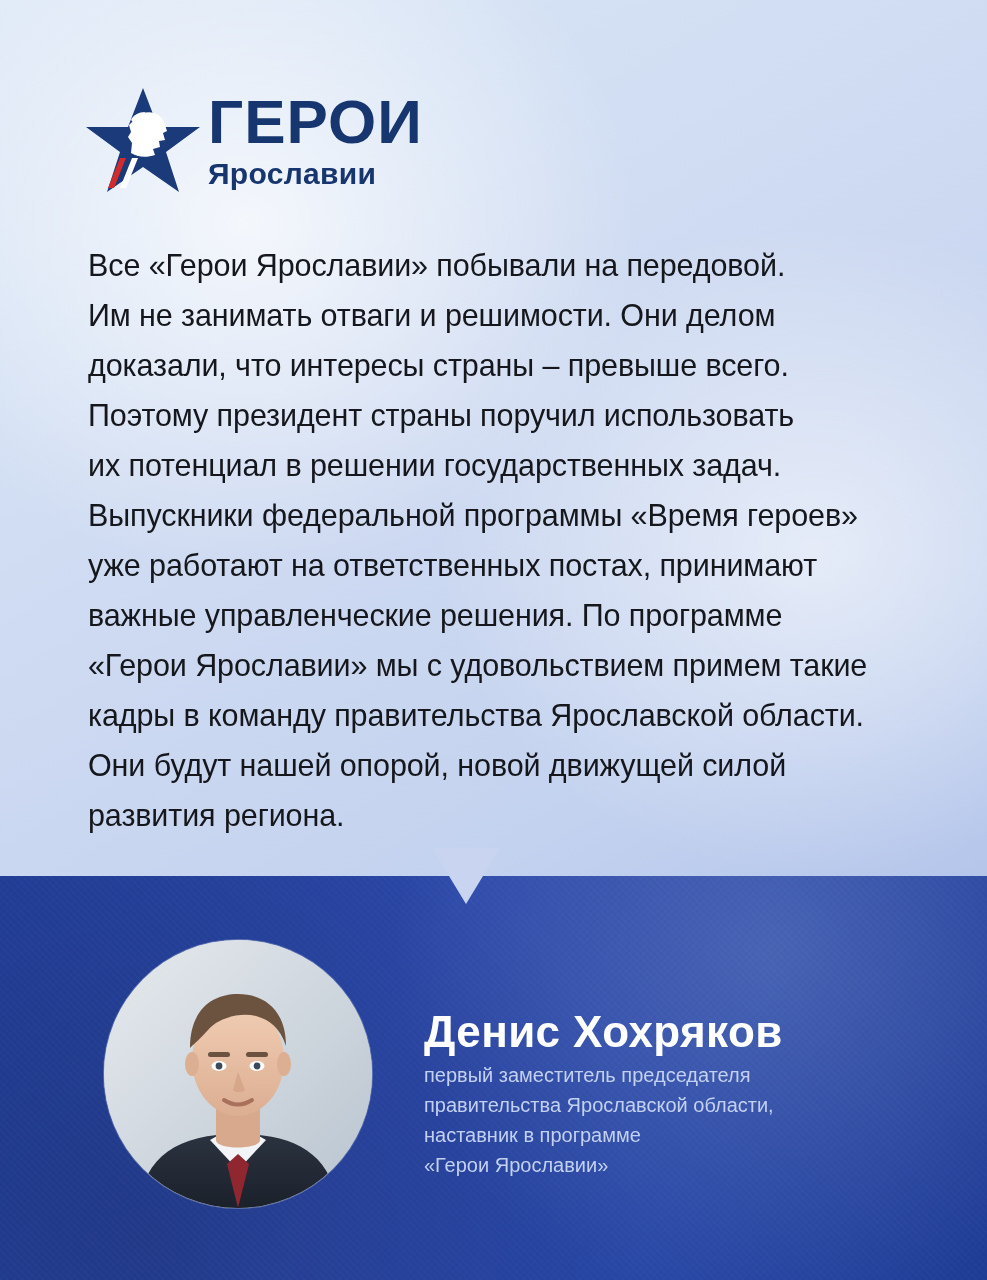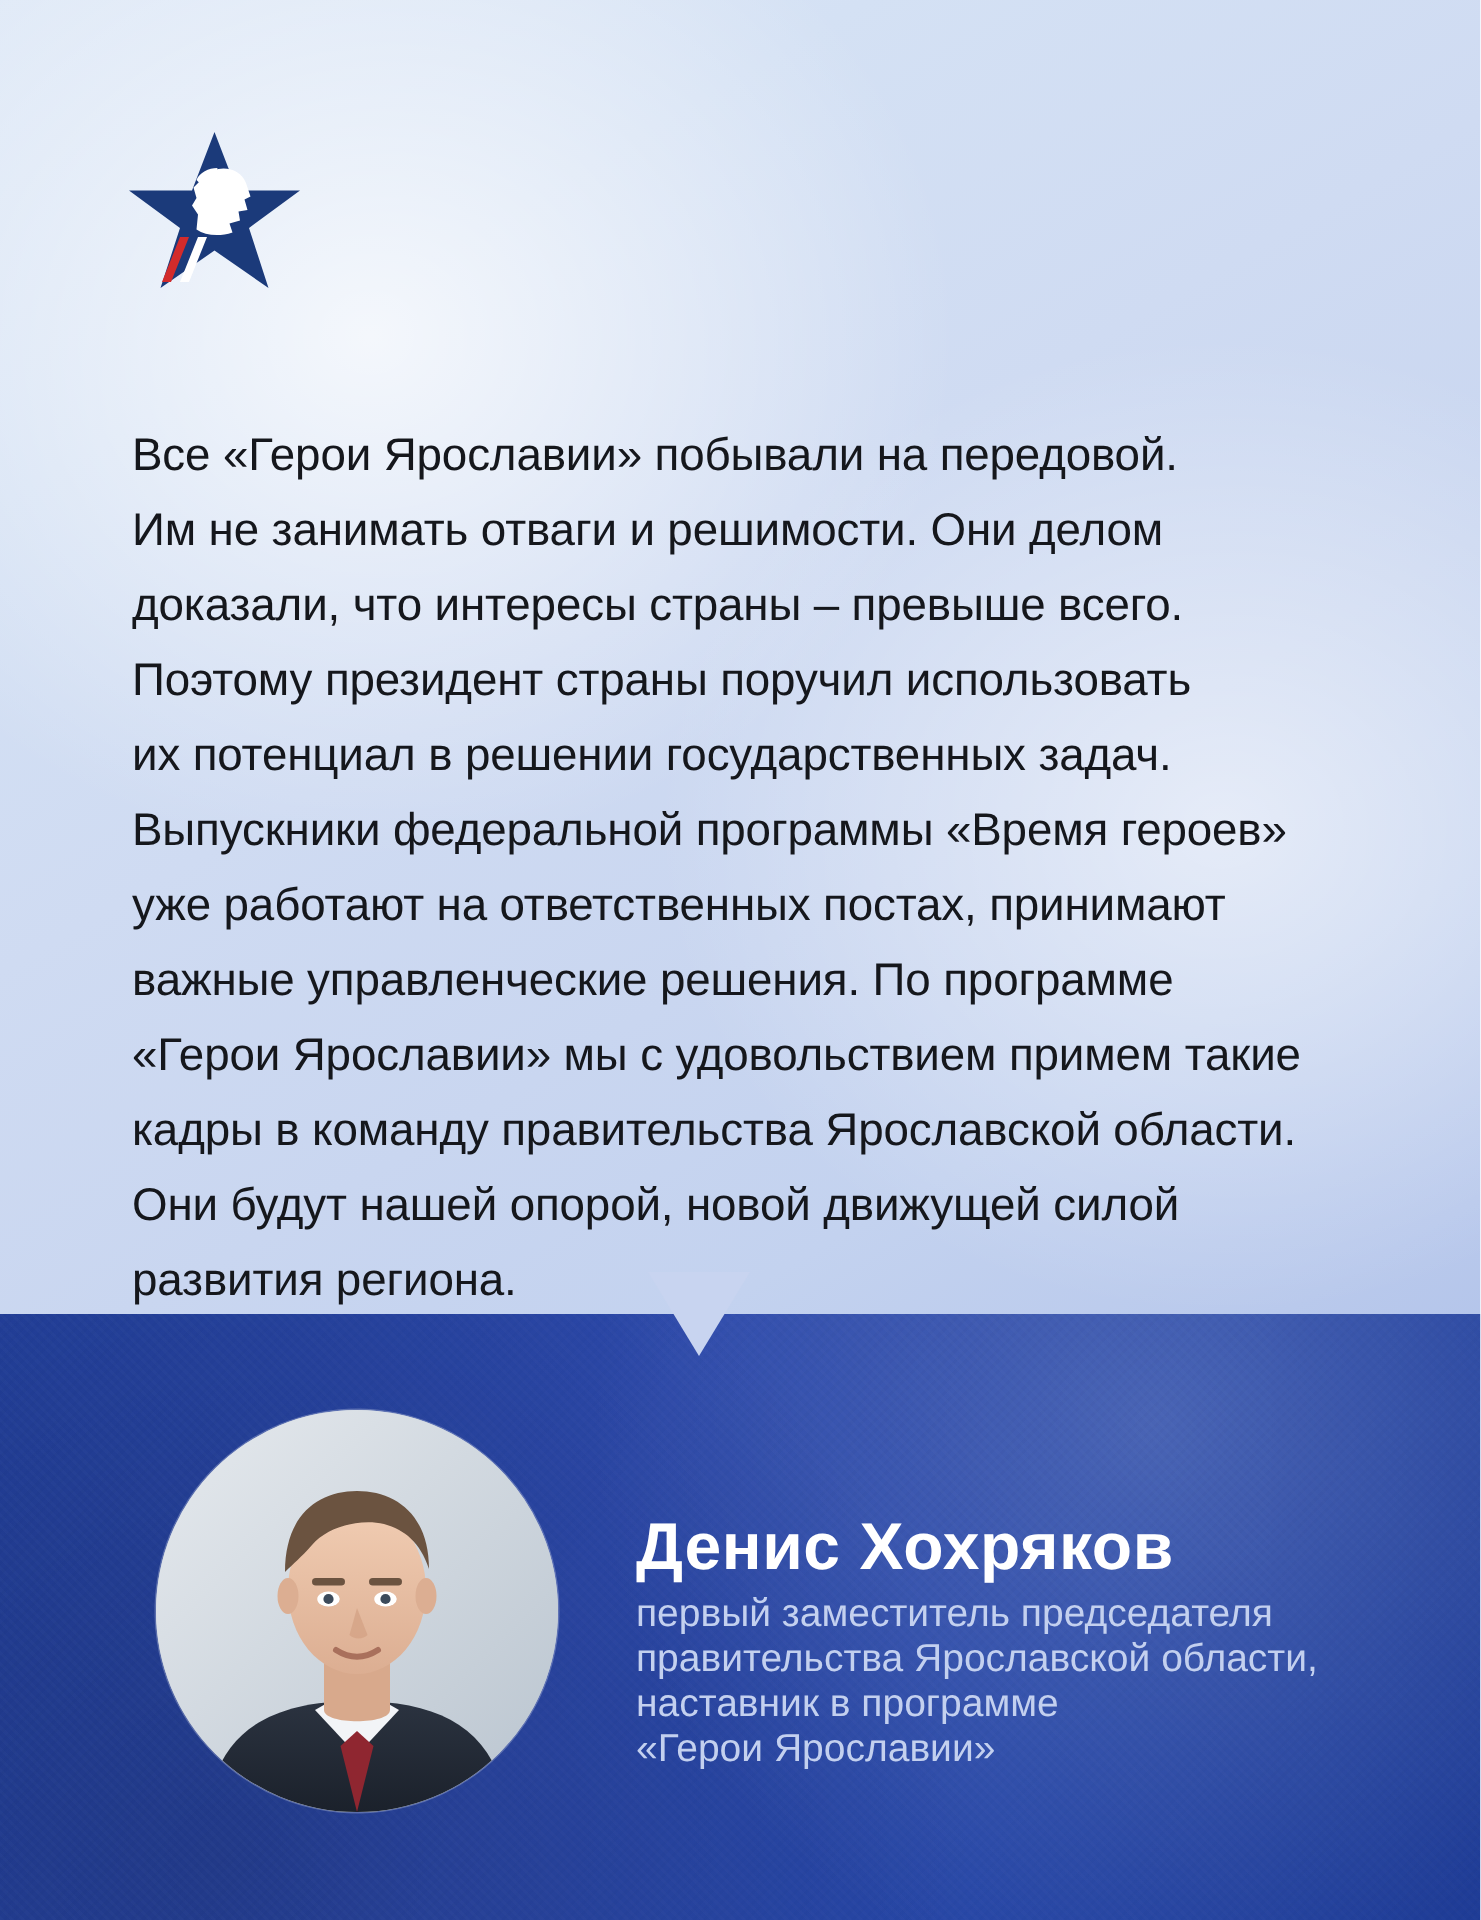--- a/index.html
+++ b/index.html
@@ -75,21 +75,20 @@
     letter-spacing: 0.3px;
   }
 
   
   .quote {
     position: absolute;
     left: 88px;
     top: 240px;
     width: 830px;
     z-index: 5;
-    margin-top: 38px;
   }
   .quote p {
     font-size: 30.5px;
     line-height: 50px;
     color: #15171c;
     white-space: pre-line;
     letter-spacing: -0.1px;
   }
 
   
@@ -154,21 +153,21 @@
     color: #ffffff;
   }
   .speaker-name {
     font-size: 44px;
     font-weight: bold;
     line-height: 1.1;
     letter-spacing: 0.4px;
     margin-bottom: 4px;
   }
   .speaker-role {
-    font-size: 26px;
+    font-size: 20px;
     line-height: 30px;
     color: #c3d0ef;
     white-space: pre-line;
   }
 </style>
 </head>
 <body>
 
 <div class="card">
 
@@ -178,20 +177,24 @@
 
         <polygon points="59,4 74,43 116,43 82,68 95,108 59,83 23,108 36,68 2,43 44,43" fill="#1b3a7a"></polygon>
 
         <path d="M24,104 l12,-30 6,0 -12,30 z" fill="#d32b2b"></path>
         <path d="M36,104 l12,-30 6,0 -12,30 z" fill="#ffffff"></path>
 
         <path d="M52,34 c8,-9 24,-7 28,4 l3,9 -4,2 2,7 -6,1 1,6 -7,2 2,6
                  c-9,3 -18,2 -24,-2 l1,-10 -4,-6 3,-5 -2,-7 z" fill="#ffffff"></path>
         <path d="M47,36 c2,-5 8,-8 14,-8 l-1,4 c-5,1 -9,3 -11,6 z" fill="#ffffff"></path>
       </svg>
+    </span>
+    <span class="logo-text">
+      <div class="logo-title">ГЕРОИ</div>
+      <div class="logo-sub">Ярославии</div>
     </span>
   </div>
 
   <div class="quote">
     <p>Все «Герои Ярославии» побывали на передовой.
 Им не занимать отваги и решимости. Они делом
 доказали, что интересы страны – превыше всего.
 Поэтому президент страны поручил использовать
 их потенциал в решении государственных задач.
 Выпускники федеральной программы «Время героев»

